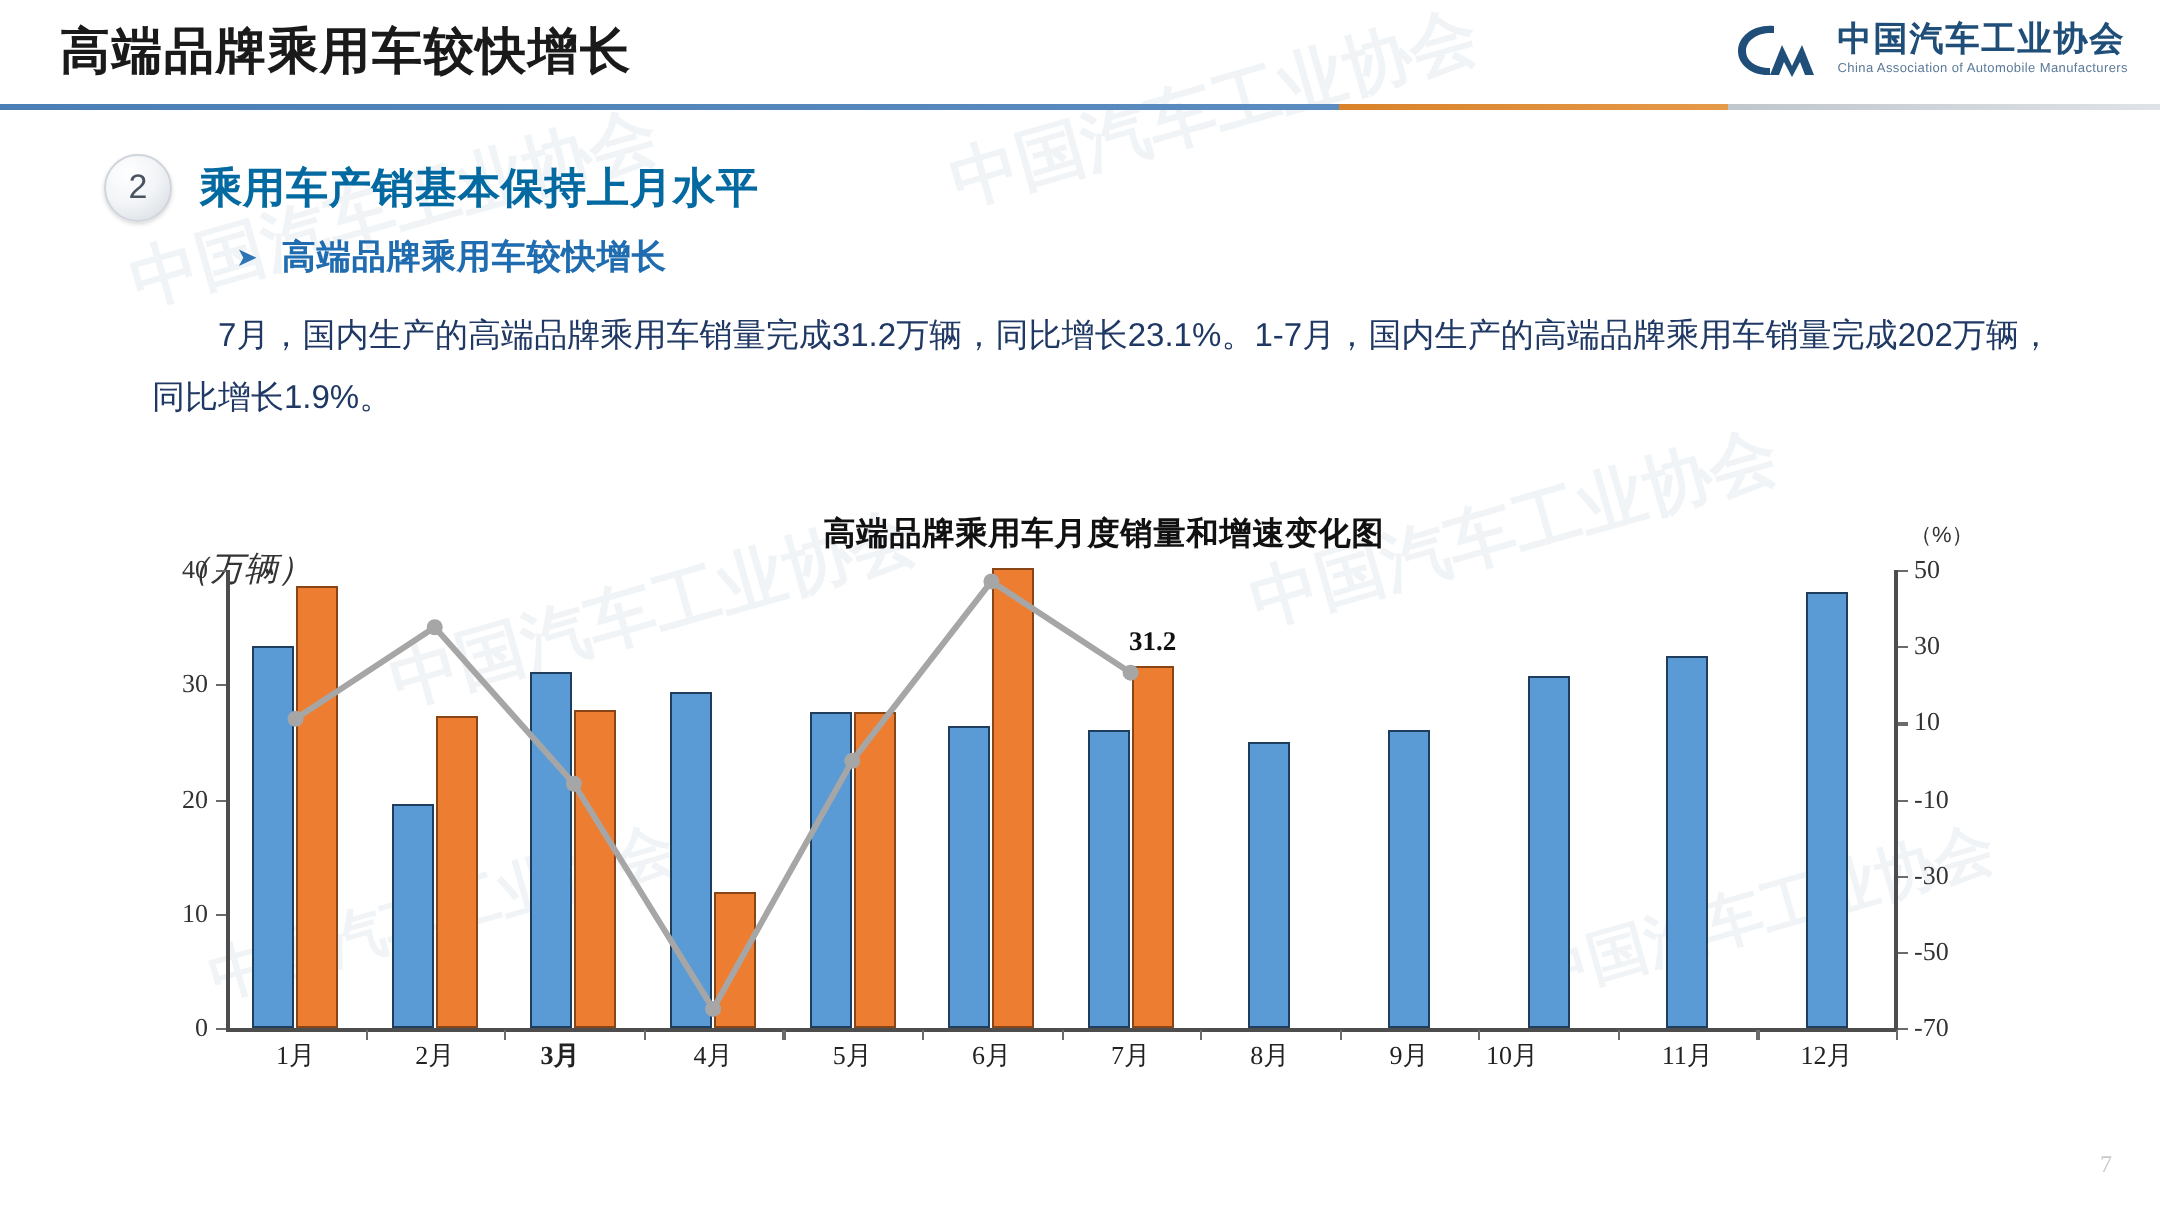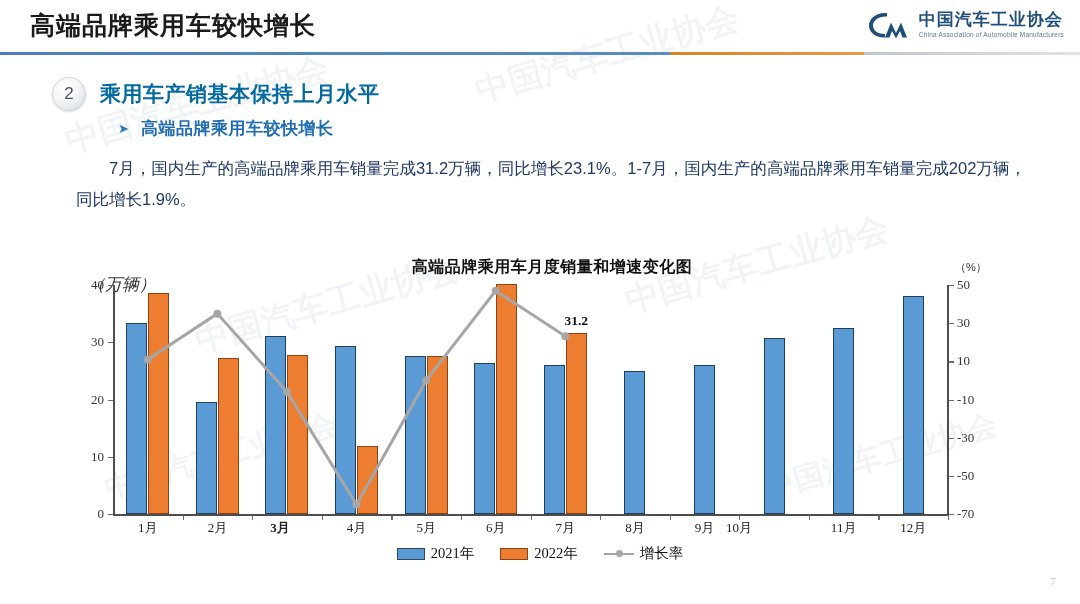--- a/index.html
+++ b/index.html
@@ -286,41 +286,27 @@
           <div class="xlab" style="left: 313.125px;">5月</div>
           <div class="tickmark" style="left: 417.5px; top: 230px; width: 1.2px; height: 5px;"></div>
           <div class="xlab" style="left: 382.708px;">6月</div>
           <div class="tickmark" style="left: 487.083px; top: 230px; width: 1.2px; height: 5px;"></div>
           <div class="xlab" style="left: 452.292px;">7月</div>
           <div class="tickmark" style="left: 556.667px; top: 230px; width: 1.2px; height: 5px;"></div>
           <div class="xlab" style="left: 521.875px;">8月</div>
           <div class="tickmark" style="left: 626.25px; top: 230px; width: 1.2px; height: 5px;"></div>
           <div class="xlab" style="left: 591.458px;">9月</div>
           <div class="tickmark" style="left: 695.833px; top: 230px; width: 1.2px; height: 5px;"></div>
-          <div class="xlab" style="left: 626px;">10月</div>
+          <div class="xlab" style="left: 643px;">10月</div>
           <div class="tickmark" style="left: 765.417px; top: 230px; width: 1.2px; height: 5px;"></div>
           <div class="xlab" style="left: 730.625px;">11月</div>
           <div class="tickmark" style="left: 835px; top: 230px; width: 1.2px; height: 5px;"></div>
           <div class="xlab" style="left: 800.208px;">12月</div>
         </div>
       <div id="dlabels">
           <div class="dlabel" style="left: 463.292px; top: 28.38px;">31.2</div>
         </div>
     </div>
 
-    <div class="legend">
-      <div class="lg-item">
-        <span class="sw blue"></span>
-        <span class="lg-label">2021年</span>
-      </div>
-      <div class="lg-item">
-        <span class="sw orange"></span>
-        <span class="lg-label">2022年</span>
-      </div>
-      <div class="lg-item">
-        <span class="sw-line"></span>
-        <span class="lg-label">增长率</span>
-      </div>
-    </div>
   </div>
 </div>
 
 <div class="pageno">7</div>
 
 </body></html>

